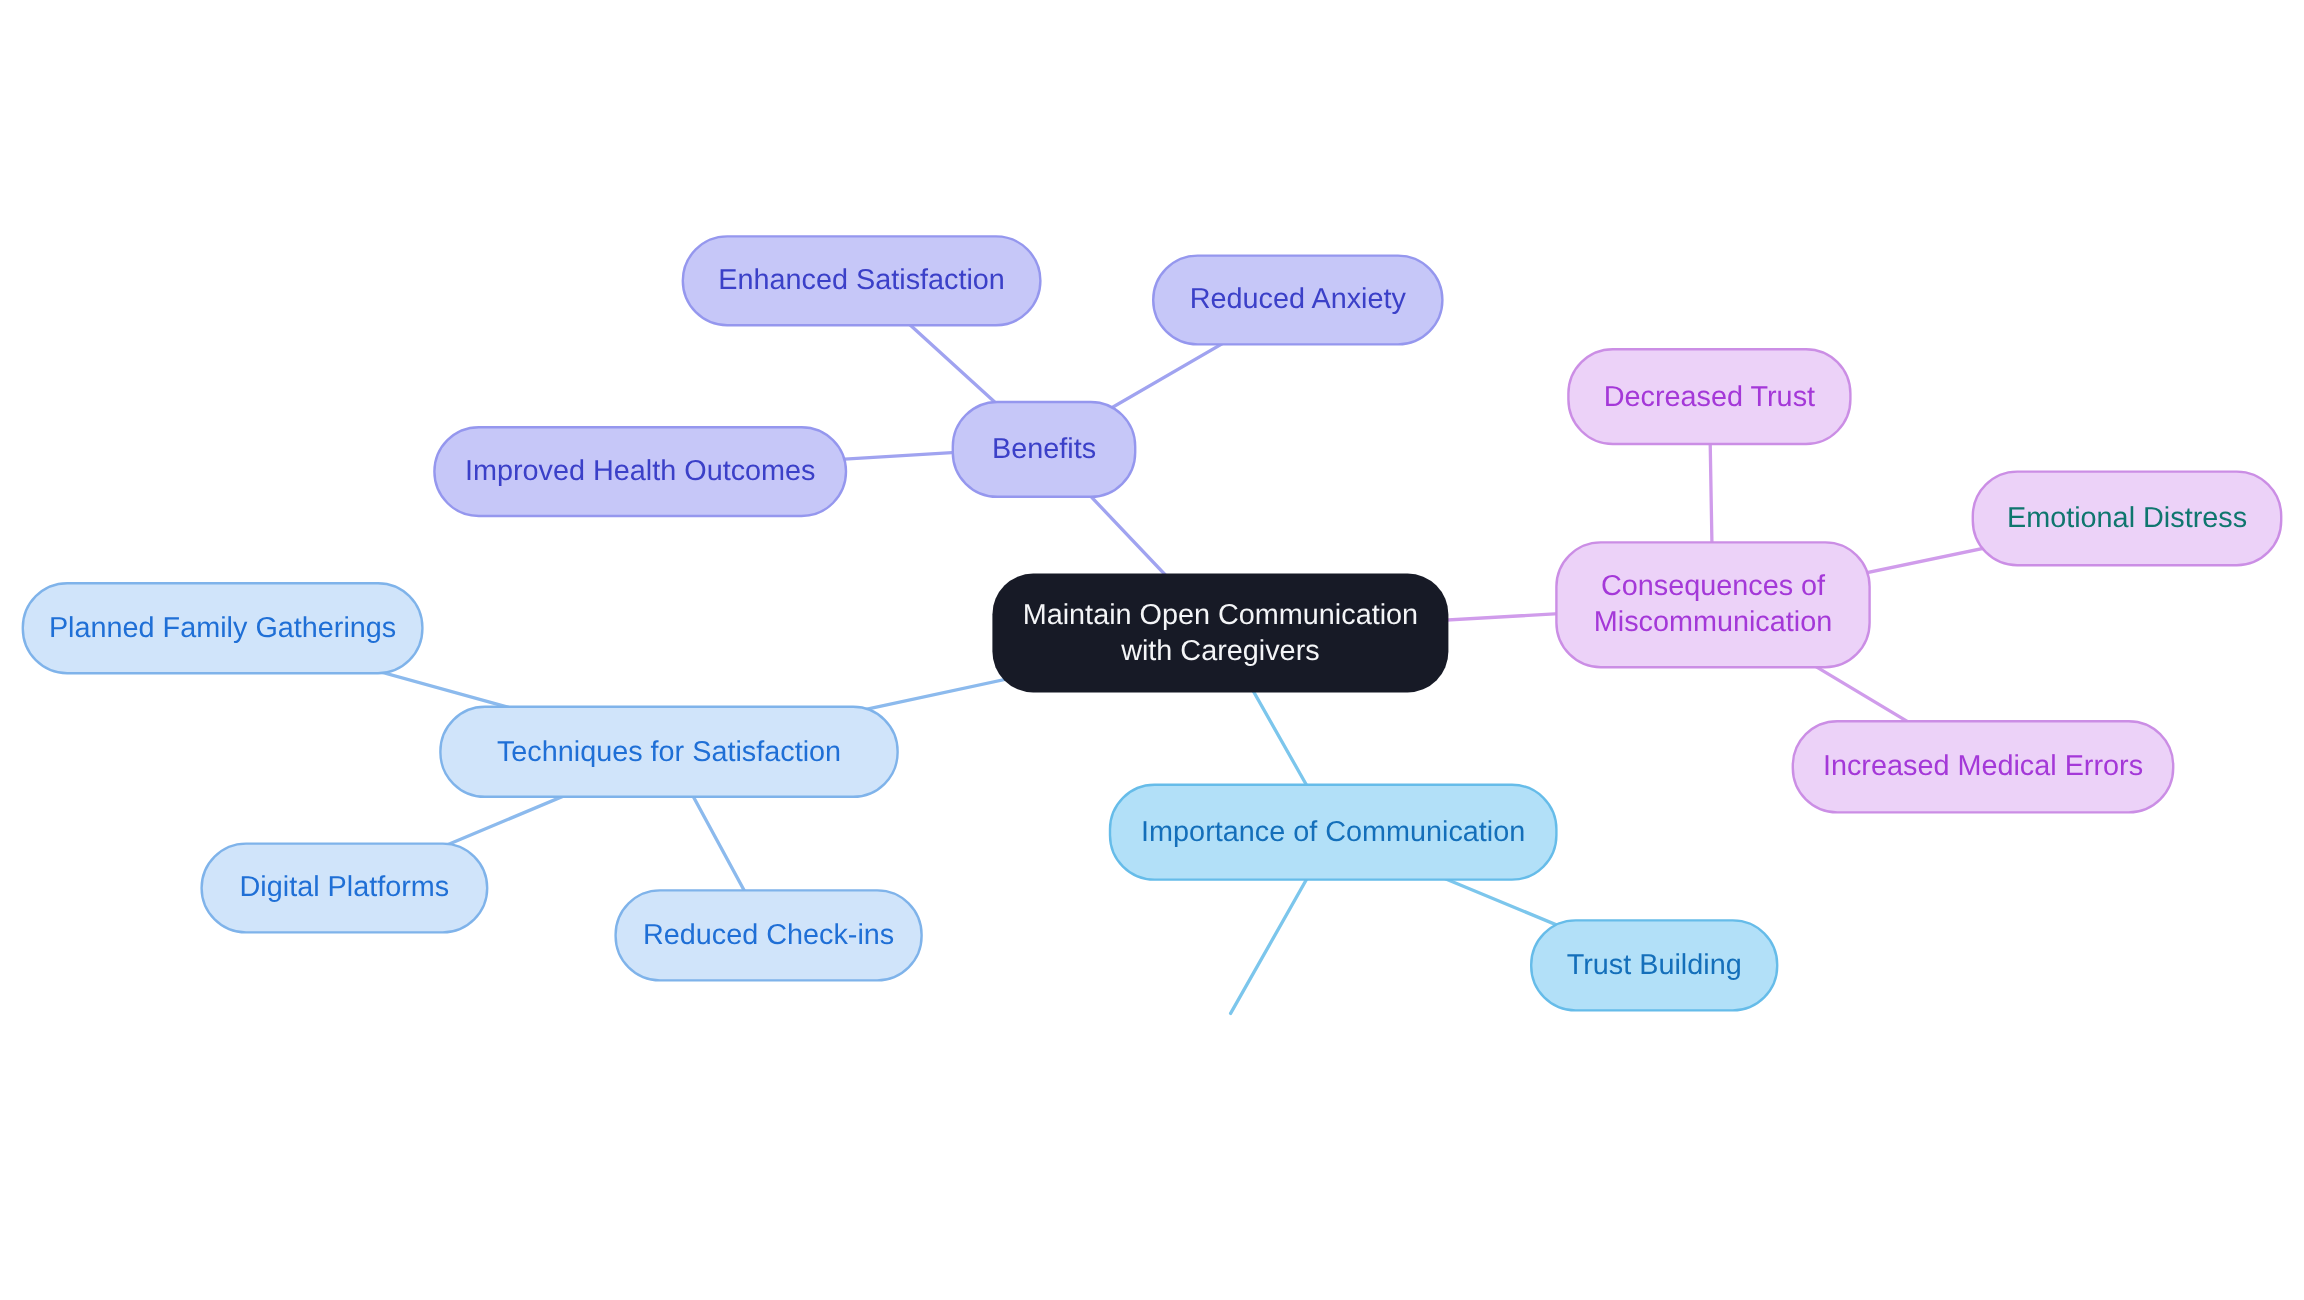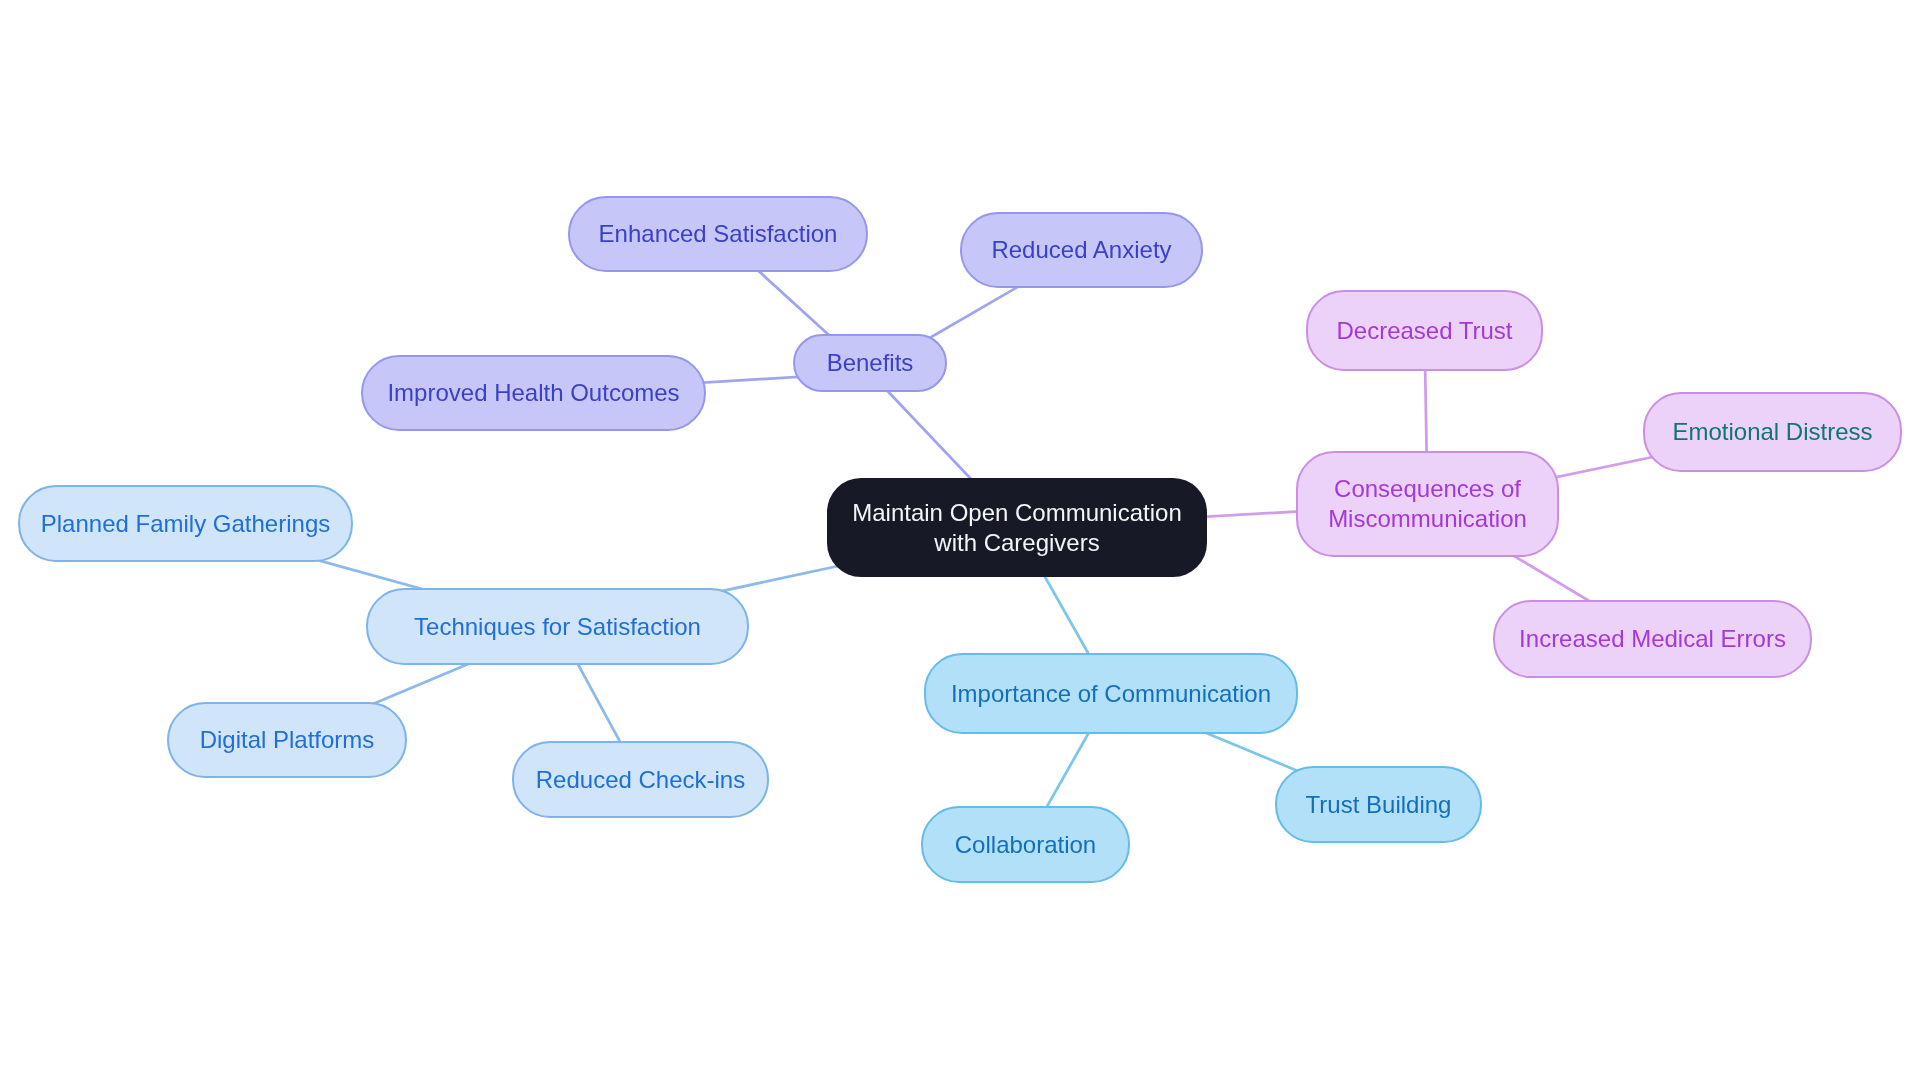--- a/index.html
+++ b/index.html
@@ -71,21 +71,21 @@
 
 <div class="node" style="left: 568px; top: 196px; width: 300px; height: 76px; background: rgb(198, 199, 248); border-color: rgb(149, 151, 238); color: rgb(59, 64, 200);">
       <span>Enhanced Satisfaction</span>
     </div>
     <div class="node" style="left: 960px; top: 212px; width: 243px; height: 76px; background: rgb(198, 199, 248); border-color: rgb(149, 151, 238); color: rgb(59, 64, 200);">
       <span>Reduced Anxiety</span>
     </div>
     <div class="node" style="left: 361px; top: 355px; width: 345px; height: 76px; background: rgb(198, 199, 248); border-color: rgb(149, 151, 238); color: rgb(59, 64, 200);">
       <span>Improved Health Outcomes</span>
     </div>
-    <div class="node" style="left: 793px; top: 334px; width: 154px; height: 58px; background: rgb(198, 199, 248); border-color: rgb(149, 151, 238); color: rgb(59, 64, 200);">
+    <div class="node" style="left: 793px; top: 334px; width: 154px; height: 81px; background: rgb(198, 199, 248); border-color: rgb(149, 151, 238); color: rgb(59, 64, 200);">
       <span>Benefits</span>
     </div>
     <div class="node" style="left: 1306px; top: 290px; width: 237px; height: 81px; background: rgb(236, 210, 248); border-color: rgb(203, 142, 229); color: rgb(164, 56, 216);">
       <span>Decreased Trust</span>
     </div>
     <div class="node" style="left: 1643px; top: 392px; width: 259px; height: 80px; background: rgb(236, 210, 248); border-color: rgb(203, 142, 229); color: #0f766e;">
       <span>Emotional Distress</span>
     </div>
     <div class="node" style="left: 1493px; top: 600px; width: 319px; height: 78px; background: rgb(236, 210, 248); border-color: rgb(203, 142, 229); color: rgb(164, 56, 216);">
       <span>Increased Medical Errors</span>
@@ -98,23 +98,20 @@
     </div>
     <div class="node" style="left: 167px; top: 702px; width: 240px; height: 76px; background: rgb(208, 228, 250); border-color: rgb(127, 179, 234); color: rgb(31, 111, 214);">
       <span>Digital Platforms</span>
     </div>
     <div class="node" style="left: 512px; top: 741px; width: 257px; height: 77px; background: rgb(208, 228, 250); border-color: rgb(127, 179, 234); color: rgb(31, 111, 214);">
       <span>Reduced Check-ins</span>
     </div>
     <div class="node" style="left: 366px; top: 588px; width: 383px; height: 77px; background: rgb(208, 228, 250); border-color: rgb(127, 179, 234); color: rgb(31, 111, 214);">
       <span>Techniques for Satisfaction</span>
     </div>
-    <div class="node" style="left: 921px; top: 806px; width: 209px; height: 77px; background: rgb(178, 224, 248); border-color: rgb(102, 188, 233); color: rgb(20, 111, 186);">
-      <span>Collaboration</span>
-    </div>
     <div class="node" style="left: 1275px; top: 766px; width: 207px; height: 77px; background: rgb(178, 224, 248); border-color: rgb(102, 188, 233); color: rgb(20, 111, 186);">
       <span>Trust Building</span>
     </div>
     <div class="node" style="left: 924px; top: 653px; width: 374px; height: 81px; background: rgb(178, 224, 248); border-color: rgb(102, 188, 233); color: rgb(20, 111, 186);">
       <span>Importance of Communication</span>
     </div>
     <div class="node central" style="left: 827px; top: 478px; width: 380px; height: 99px; background: rgb(23, 26, 38); color: rgb(244, 245, 247);">
       <span>Maintain Open Communication with Caregivers</span>
     </div>
   </div>

